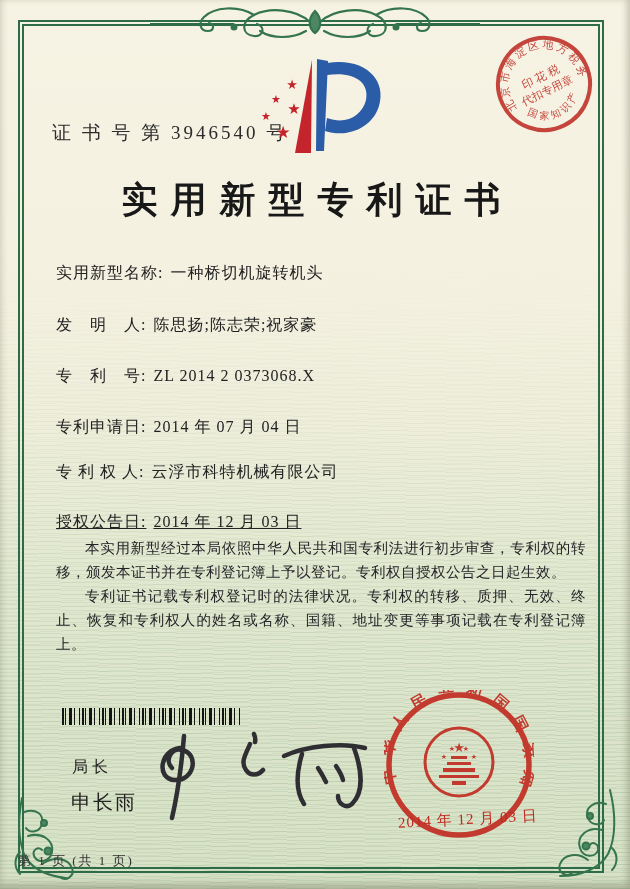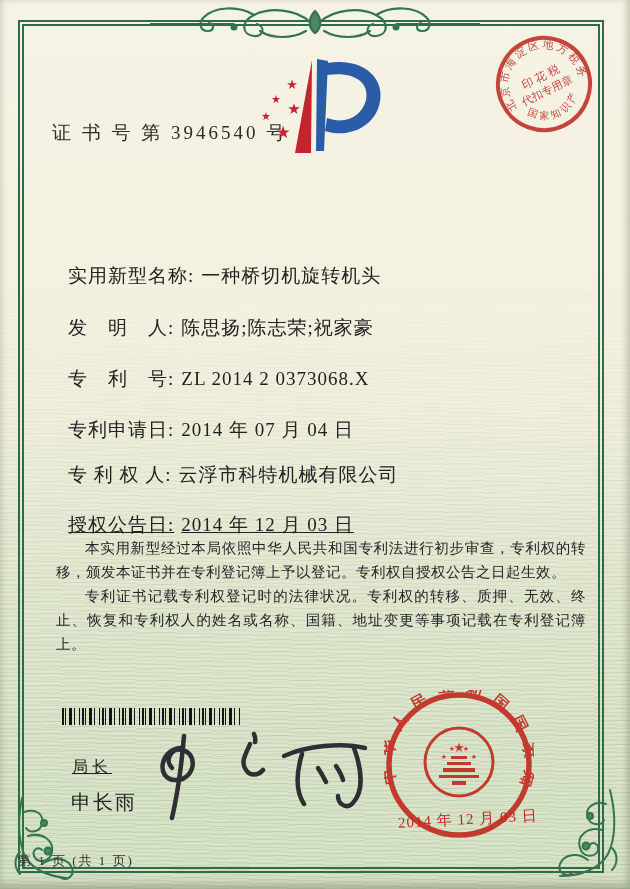--- a/index.html
+++ b/index.html
@@ -31,40 +31,40 @@
   .cert-no { position:absolute; left:52px; top:76px; font-size:19px; letter-spacing:3px; color:#2c2c2c;margin-top:44px; }
   .logo { position:absolute; left:237px; top:50px; }
   .tax-stamp { position:absolute; left:492px; top:30px; opacity:.92; }
 
   .title {
     position:absolute; left:18px; top:176px; width:586px; text-align:center;
     font-size:36px; font-weight:700; color:#181818; letter-spacing:13px; text-indent:13px;
   }
 
   .fields { position:absolute; left:56px; top:0; width:530px; }
-  .field-row { position:absolute; left:12px; width:530px; font-size:19px; color:#222; white-space:nowrap; }
+  .field-row { position:absolute; left:0; width:530px; font-size:16px; color:#222; white-space:nowrap; }
   .field-row:nth-of-type(1){ top:263px; }
   .field-row:nth-of-type(2){ top:315px; }
   .field-row:nth-of-type(3){ top:366px; }
   .field-row:nth-of-type(4){ top:417px; }
   .field-row:nth-of-type(5){ top:462px; }
   .field-row:nth-of-type(6){ top:512px;text-decoration:underline; }
   .flabel { letter-spacing:1px; }
   .fvalue { margin-left:7px; letter-spacing:1px; }
 
   .body-text { position:absolute; left:56px; top:536px; width:530px; font-size:14.5px; line-height:24px; color:#242428; text-align:justify; letter-spacing:.5px; }
   .body-text p { text-indent:2em; }
 
   .barcode {
     position:absolute; left:62px; top:708px; width:178px; height:17px; background:
       repeating-linear-gradient(90deg,#141414 0 2px,transparent 2px 3px,#141414 3px 4px,transparent 4px 7px,
       #141414 7px 10px,transparent 10px 12px,#141414 12px 13px,transparent 13px 17px,#141414 17px 18px,transparent 18px 20px);
   }
 
-  .signer-title { position:absolute; left:72px; top:757px; font-size:16px; letter-spacing:4px; color:#222;text-decoration:underline; }
+  .signer-title { position:absolute; left:72px; top:757px; font-size:16px; letter-spacing:4px; color:#222; }
   .signer-name  { position:absolute; left:71px; top:789px; font-size:20px; letter-spacing:2px; color:#222; }
   .signature { position:absolute; left:146px; top:730px; }
 
   .seal { position:absolute; left:384px; top:690px; opacity:.95; }
   .seal-date { position:absolute; left:398px; top:810px; font-size:15px; color:#c0271e; letter-spacing:1px; transform:rotate(-3deg); white-space:nowrap; }
 
   .footer { position:absolute; left:18px; top:852px; width:560px; text-align:left; font-size:13px; letter-spacing:2px; color:#333; }
 
   svg text { font-family:"Liberation Serif","DejaVu Serif",serif; }
 </style>
@@ -144,20 +144,21 @@
         <textPath href="#taxTop" startOffset="2">北京市海淀区地方税务局</textPath>
       </text>
       <text font-size="10" letter-spacing="3">
         <textPath href="#taxBot" startOffset="4">国家知识产权局</textPath>
       </text>
       <text x="52" y="50" font-size="11.5" text-anchor="middle">印 花 税</text>
       <text x="52" y="65" font-size="11" text-anchor="middle">代扣专用章</text>
     </g>
   </svg>
 
+  <h1 class="title">实用新型专利证书</h1>
 
   <div class="fields">
     <div class="field-row"><span class="flabel">实用新型名称:</span><span class="fvalue">一种桥切机旋转机头</span></div>
     <div class="field-row"><span class="flabel">发　明　人:</span><span class="fvalue">陈思扬;陈志荣;祝家豪</span></div>
     <div class="field-row"><span class="flabel">专　利　号:</span><span class="fvalue">ZL 2014 2 0373068.X</span></div>
     <div class="field-row"><span class="flabel">专利申请日:</span><span class="fvalue">2014 年 07 月 04 日</span></div>
     <div class="field-row"><span class="flabel">专 利 权 人:</span><span class="fvalue">云浮市科特机械有限公司</span></div>
     <div class="field-row"><span class="flabel">授权公告日:</span><span class="fvalue">2014 年 12 月 03 日</span></div>
   </div>
 

